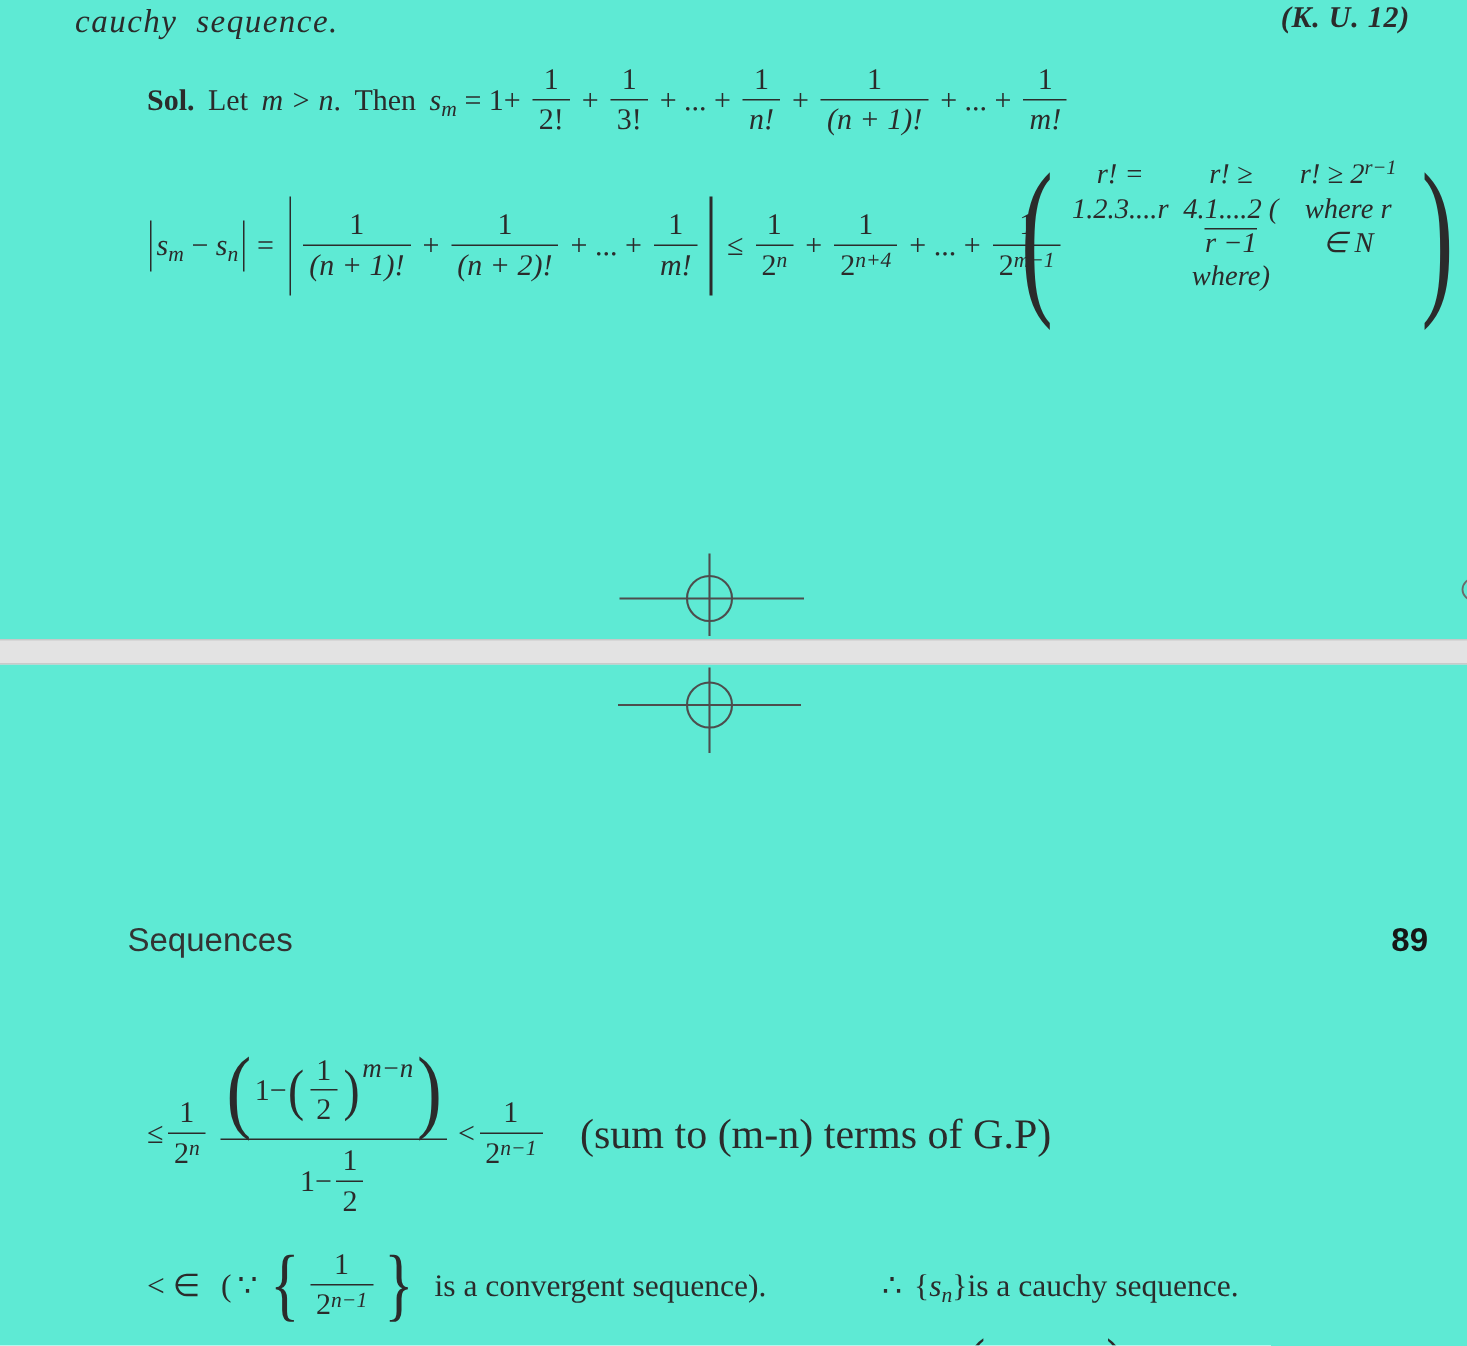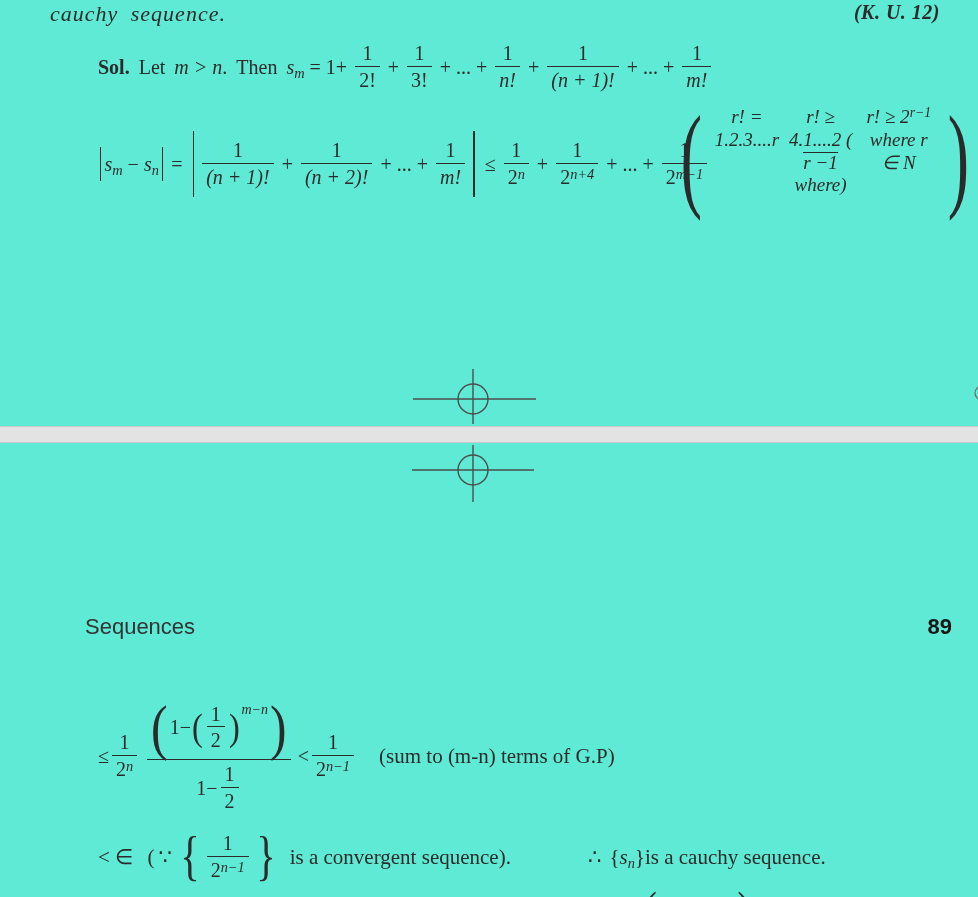--- a/index.html
+++ b/index.html
@@ -48,22 +48,22 @@
   
   .page-header { position:absolute; left:41px; top:614px; width:867px;
                  display:flex; justify-content:space-between; align-items:flex-end;
                  font-family:"Liberation Sans", sans-serif; font-size:22px; color:#333333;margin-left:44px; }
   .page-number { font-weight:bold; color:#161616; }
   
   .gfrac { display:inline-flex; flex-direction:column; align-items:center; margin:0 7px; }
   .gnum { display:flex; align-items:center; padding:0 2px 3px; }
   .gden { display:flex; align-items:center; justify-content:center; width:100%;
           border-top:1.4px solid #2b2b2b; padding-top:3px; }
-  .gsup { font-size:14px; font-style:italic; align-self:flex-start; margin-top:4px; margin-left:1px; line-height:1; }
-  .f3note { font-size:21px; margin-left:22px; }
+  .gsup { font-size:18px; font-style:italic; align-self:flex-start; margin-top:4px; margin-left:1px; line-height:1; }
+  .f3note { font-size:28px; margin-left:22px; }
   .txt21 { font-size:21px; }
   
   .cut-paren { position:absolute; font-size:46px; line-height:1; color:#2b2b2b; transform:scaleX(0.8); }
 </style>
 </head>
 <body>
 
 <div class="page">
 
   <div class="top-line">

